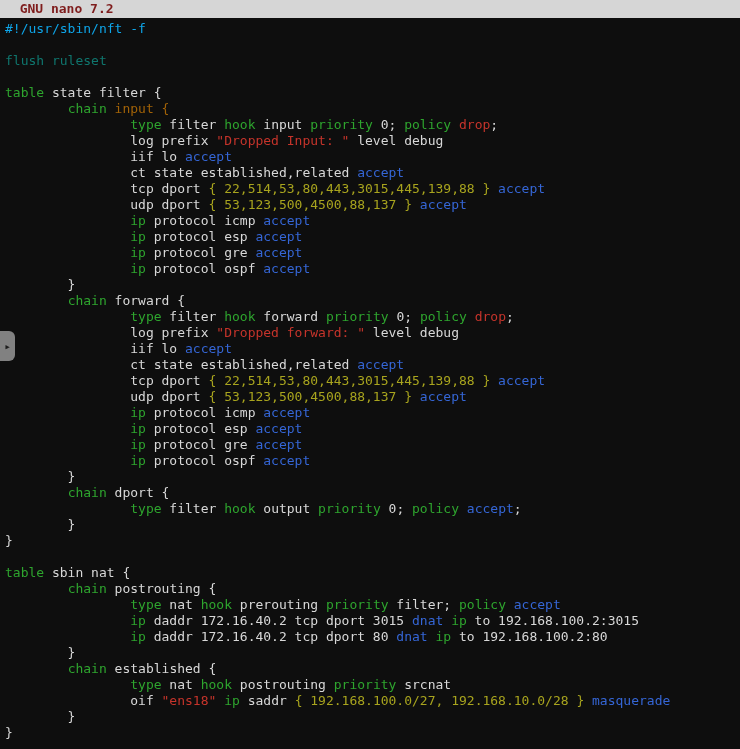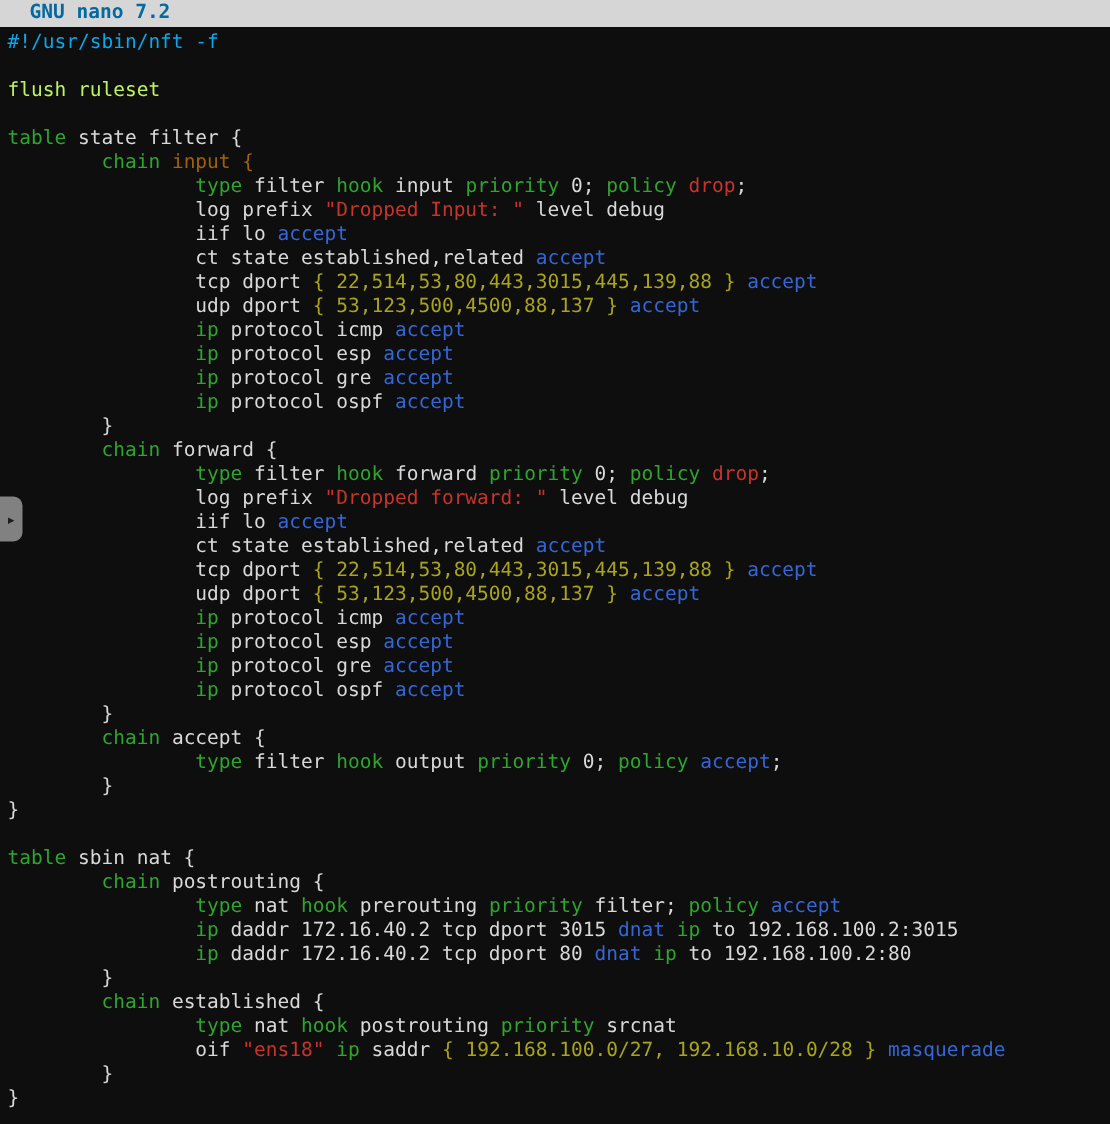--- a/index.html
+++ b/index.html
@@ -25,28 +25,28 @@
     position:absolute;left:0;top:331px;width:15px;height:30px;
     background:rgba(155,155,155,0.82);
     border-radius:0 6px 6px 0;
     display:flex;align-items:center;justify-content:center;
     color:#1d1d1d;font-size:11px;cursor:pointer;user-select:none;
   }
 </style>
 </head>
 <body style="background: rgb(14, 14, 14);">
 
-<div class="titlebar" style="background: rgb(214, 214, 214); color: #0369a1;">
+<div class="titlebar" style="background: rgb(214, 214, 214); color: #7f1d1d;">
   <span>  GNU nano 7.2</span>
 </div>
 
 <div class="code">
     <div class="line"><span style="color: #0ea5e9;">#!/usr/sbin/nft -f</span></div>
     <div class="line">&nbsp;</div>
-    <div class="line"><span style="color: #bef264;">flush ruleset</span></div>
+    <div class="line"><span style="color: #0f766e;">flush ruleset</span></div>
     <div class="line">&nbsp;</div>
     <div class="line"><span style="color: rgb(46, 165, 46);">table</span><span style="color: rgb(216, 216, 216);"> state filter {</span></div>
     <div class="line"><span style="color: rgb(216, 216, 216);">        </span><span style="color: rgb(46, 165, 46);">chain</span><span style="color: #a16207;"> input {</span></div>
     <div class="line"><span style="color: rgb(216, 216, 216);">                </span><span style="color: rgb(46, 165, 46);">type</span><span style="color: rgb(216, 216, 216);"> filter </span><span style="color: rgb(46, 165, 46);">hook</span><span style="color: rgb(216, 216, 216);"> input </span><span style="color: rgb(46, 165, 46);">priority</span><span style="color: rgb(216, 216, 216);"> 0; </span><span style="color: rgb(46, 165, 46);">policy</span><span style="color: rgb(216, 216, 216);"> </span><span style="color: rgb(198, 52, 43);">drop</span><span style="color: rgb(216, 216, 216);">;</span></div>
     <div class="line"><span style="color: rgb(216, 216, 216);">                log prefix </span><span style="color: rgb(198, 52, 43);">"Dropped Input: "</span><span style="color: rgb(216, 216, 216);"> level debug</span></div>
     <div class="line"><span style="color: rgb(216, 216, 216);">                iif lo </span><span style="color: rgb(53, 102, 214);">accept</span></div>
     <div class="line"><span style="color: rgb(216, 216, 216);">                ct state established,related </span><span style="color: rgb(53, 102, 214);">accept</span></div>
     <div class="line"><span style="color: rgb(216, 216, 216);">                tcp dport </span><span style="color: rgb(168, 164, 30);">{ 22,514,53,80,443,3015,445,139,88 }</span><span style="color: rgb(216, 216, 216);"> </span><span style="color: rgb(53, 102, 214);">accept</span></div>
     <div class="line"><span style="color: rgb(216, 216, 216);">                udp dport </span><span style="color: rgb(168, 164, 30);">{ 53,123,500,4500,88,137 }</span><span style="color: rgb(216, 216, 216);"> </span><span style="color: rgb(53, 102, 214);">accept</span></div>
     <div class="line"><span style="color: rgb(216, 216, 216);">                </span><span style="color: rgb(46, 165, 46);">ip</span><span style="color: rgb(216, 216, 216);"> protocol icmp </span><span style="color: rgb(53, 102, 214);">accept</span></div>
@@ -59,21 +59,21 @@
     <div class="line"><span style="color: rgb(216, 216, 216);">                log prefix </span><span style="color: rgb(198, 52, 43);">"Dropped forward: "</span><span style="color: rgb(216, 216, 216);"> level debug</span></div>
     <div class="line"><span style="color: rgb(216, 216, 216);">                iif lo </span><span style="color: rgb(53, 102, 214);">accept</span></div>
     <div class="line"><span style="color: rgb(216, 216, 216);">                ct state established,related </span><span style="color: rgb(53, 102, 214);">accept</span></div>
     <div class="line"><span style="color: rgb(216, 216, 216);">                tcp dport </span><span style="color: rgb(168, 164, 30);">{ 22,514,53,80,443,3015,445,139,88 }</span><span style="color: rgb(216, 216, 216);"> </span><span style="color: rgb(53, 102, 214);">accept</span></div>
     <div class="line"><span style="color: rgb(216, 216, 216);">                udp dport </span><span style="color: rgb(168, 164, 30);">{ 53,123,500,4500,88,137 }</span><span style="color: rgb(216, 216, 216);"> </span><span style="color: rgb(53, 102, 214);">accept</span></div>
     <div class="line"><span style="color: rgb(216, 216, 216);">                </span><span style="color: rgb(46, 165, 46);">ip</span><span style="color: rgb(216, 216, 216);"> protocol icmp </span><span style="color: rgb(53, 102, 214);">accept</span></div>
     <div class="line"><span style="color: rgb(216, 216, 216);">                </span><span style="color: rgb(46, 165, 46);">ip</span><span style="color: rgb(216, 216, 216);"> protocol esp </span><span style="color: rgb(53, 102, 214);">accept</span></div>
     <div class="line"><span style="color: rgb(216, 216, 216);">                </span><span style="color: rgb(46, 165, 46);">ip</span><span style="color: rgb(216, 216, 216);"> protocol gre </span><span style="color: rgb(53, 102, 214);">accept</span></div>
     <div class="line"><span style="color: rgb(216, 216, 216);">                </span><span style="color: rgb(46, 165, 46);">ip</span><span style="color: rgb(216, 216, 216);"> protocol ospf </span><span style="color: rgb(53, 102, 214);">accept</span></div>
     <div class="line"><span style="color: rgb(216, 216, 216);">        }</span></div>
-    <div class="line"><span style="color: rgb(216, 216, 216);">        </span><span style="color: rgb(46, 165, 46);">chain</span><span style="color: rgb(216, 216, 216);"> accept {</span></div>
+    <div class="line"><span style="color: rgb(216, 216, 216);">        </span><span style="color: rgb(46, 165, 46);">chain</span><span style="color: rgb(216, 216, 216);"> dport {</span></div>
     <div class="line"><span style="color: rgb(216, 216, 216);">                </span><span style="color: rgb(46, 165, 46);">type</span><span style="color: rgb(216, 216, 216);"> filter </span><span style="color: rgb(46, 165, 46);">hook</span><span style="color: rgb(216, 216, 216);"> output </span><span style="color: rgb(46, 165, 46);">priority</span><span style="color: rgb(216, 216, 216);"> 0; </span><span style="color: rgb(46, 165, 46);">policy</span><span style="color: rgb(216, 216, 216);"> </span><span style="color: rgb(53, 102, 214);">accept</span><span style="color: rgb(216, 216, 216);">;</span></div>
     <div class="line"><span style="color: rgb(216, 216, 216);">        }</span></div>
     <div class="line"><span style="color: rgb(216, 216, 216);">}</span></div>
     <div class="line">&nbsp;</div>
     <div class="line"><span style="color: rgb(46, 165, 46);">table</span><span style="color: rgb(216, 216, 216);"> sbin nat {</span></div>
     <div class="line"><span style="color: rgb(216, 216, 216);">        </span><span style="color: rgb(46, 165, 46);">chain</span><span style="color: rgb(216, 216, 216);"> postrouting {</span></div>
     <div class="line"><span style="color: rgb(216, 216, 216);">                </span><span style="color: rgb(46, 165, 46);">type</span><span style="color: rgb(216, 216, 216);"> nat </span><span style="color: rgb(46, 165, 46);">hook</span><span style="color: rgb(216, 216, 216);"> prerouting </span><span style="color: rgb(46, 165, 46);">priority</span><span style="color: rgb(216, 216, 216);"> filter; </span><span style="color: rgb(46, 165, 46);">policy</span><span style="color: rgb(216, 216, 216);"> </span><span style="color: rgb(53, 102, 214);">accept</span></div>
     <div class="line"><span style="color: rgb(216, 216, 216);">                </span><span style="color: rgb(46, 165, 46);">ip</span><span style="color: rgb(216, 216, 216);"> daddr 172.16.40.2 tcp dport 3015 </span><span style="color: rgb(53, 102, 214);">dnat</span><span style="color: rgb(216, 216, 216);"> </span><span style="color: rgb(46, 165, 46);">ip</span><span style="color: rgb(216, 216, 216);"> to 192.168.100.2:3015</span></div>
     <div class="line"><span style="color: rgb(216, 216, 216);">                </span><span style="color: rgb(46, 165, 46);">ip</span><span style="color: rgb(216, 216, 216);"> daddr 172.16.40.2 tcp dport 80 </span><span style="color: rgb(53, 102, 214);">dnat</span><span style="color: rgb(216, 216, 216);"> </span><span style="color: rgb(46, 165, 46);">ip</span><span style="color: rgb(216, 216, 216);"> to 192.168.100.2:80</span></div>
     <div class="line"><span style="color: rgb(216, 216, 216);">        }</span></div>

